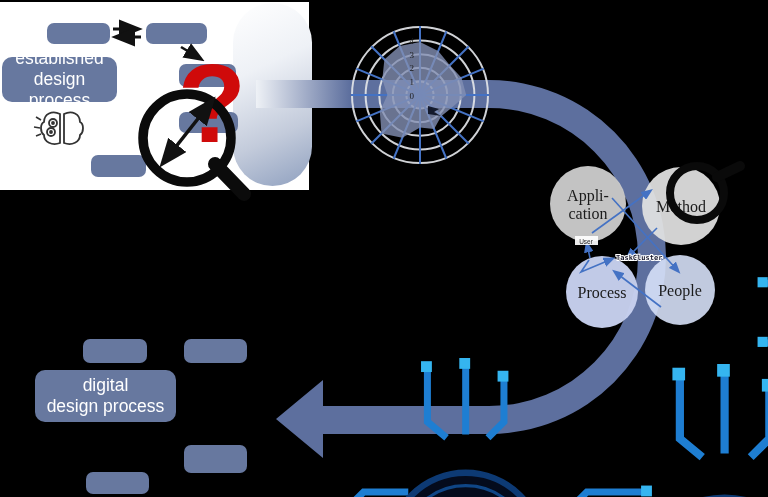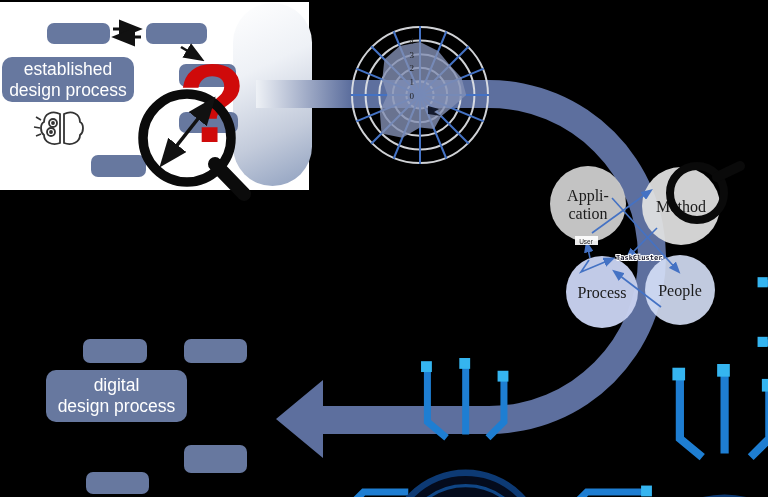--- a/index.html
+++ b/index.html
@@ -22,30 +22,30 @@
 
   <div class="panel-white"></div>
   <div class="funnel"></div>
 
   <div class="pbox" style="left:47px;top:23px;width:63px;height:21px;"></div>
   <div class="pbox" style="left:146px;top:23px;width:61px;height:21px;"></div>
   <div class="pbox" style="left:179px;top:64px;width:57px;height:23px;"></div>
   <div class="pbox" style="left:179px;top:112px;width:59px;height:21px;"></div>
   <div class="pbox" style="left:91px;top:155px;width:55px;height:22px;"></div>
 
-  <div class="label-box" style="left:2px;top:57px;width:132px;height:45px;">
+  <div class="label-box" style="left:2px;top:57px;width:115px;height:45px;">
     <span>established</span>
     <span>design process</span>
   </div>
 
   <div class="pbox" style="left:83px;top:339px;width:64px;height:24px;"></div>
   <div class="pbox" style="left:184px;top:339px;width:63px;height:24px;"></div>
   <div class="pbox" style="left:184px;top:445px;width:63px;height:28px;"></div>
   <div class="pbox" style="left:86px;top:472px;width:63px;height:22px;"></div>
-  <div class="label-box" style="left:46px;top:370px;width:141px;height:52px;text-align:right;">
+  <div class="label-box" style="left:35px;top:370px;width:141px;height:52px;text-align:right;">
     <span>digital</span>
     <span>design process</span>
   </div>
 
   <svg class="overlay" viewBox="0 0 768 497">
     <defs>
       <linearGradient id="bandGrad" x1="255" y1="0" x2="350" y2="0" gradientUnits="userSpaceOnUse">
         <stop offset="0" stop-color="#f0f3f7"></stop>
         <stop offset="1" stop-color="#5d6f9e"></stop>
       </linearGradient>

